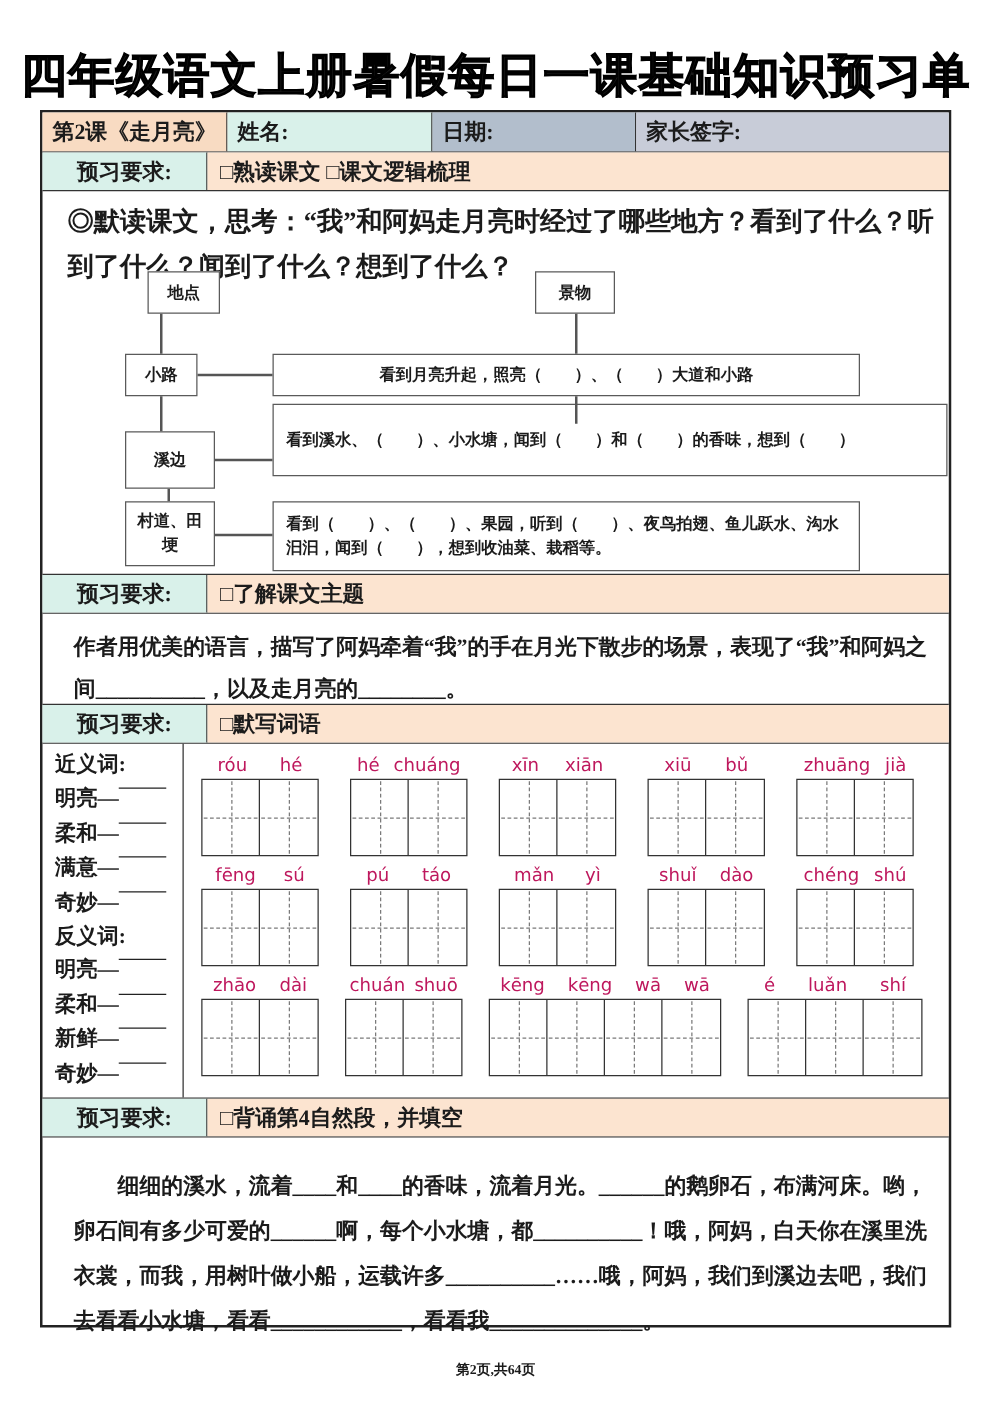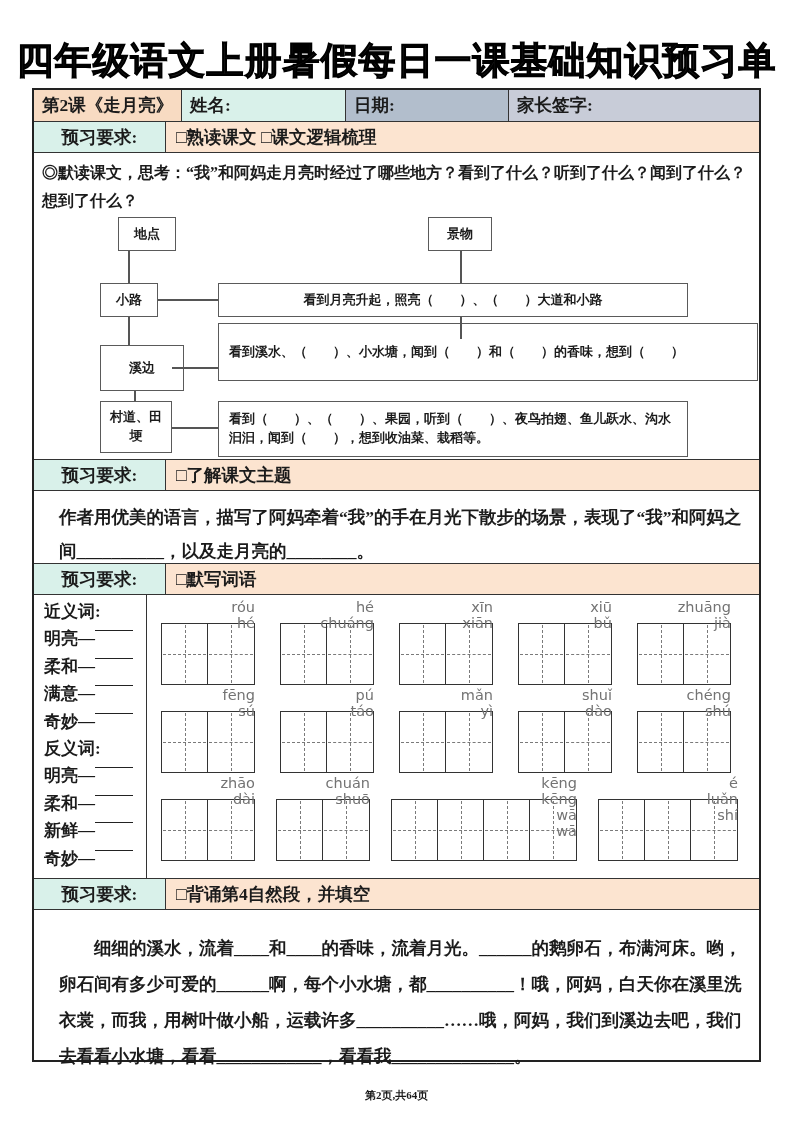--- a/index.html
+++ b/index.html
@@ -42,22 +42,22 @@
   .r-req { height: 31px; font-size: 17.5px; font-weight: 700; }
   .req-label {
     width: 132px; background: #d9f1ea;
     text-align: center; padding-top: 3px;
     border-right: 1.5px solid #333;
   }
   .req-tasks { flex: 1; background: #fce4d0; padding: 3px 0 0 10px; }
   
   .r-c1 { height: 307px; position: relative; display: block; }
   .prompt {
-    padding: 6px 10px 0 8px;
-    font-size: 16px; font-weight: 600;
+    padding: 6px 10px 0 20px;
+    font-size: 21px; font-weight: 600;
     line-height: 1.72;
   }
   .dg-box {
     position: absolute;
     border: 1.3px solid #5a5a5a;
     background: #fff;
     display: flex; align-items: center; justify-content: center;
     font-size: 13px; font-weight: 700;
     text-align: center; line-height: 1.45;
   }
@@ -76,22 +76,22 @@
   }
   .wl-line { height: 27.4px; display: flex; }
   .wl-blank { display: inline-block; width: 38px; height: 4px; border-bottom: 1.6px solid #222; margin-bottom: 3px; }
   .pinyin-area { flex: 1; padding: 4px 0 0 14px; }
   .py-row { display: flex; margin-bottom: 2px; }
   .py-group { margin-right: 25px; }
   .py-row:last-child .py-group { margin-right: 21px; }
   .py-label {
     display: flex; justify-content: space-around;
     font-family: "DejaVu Sans", sans-serif;
-    font-size: 14.5px; color: #737373;
-    height: 24px; align-items: flex-end; padding-bottom: 2px; flex-direction: column;
+    font-size: 14.5px; color: #be185d;
+    height: 24px; align-items: flex-end; padding-bottom: 2px;
   }
   .py-cells { display: flex; border: 1.5px solid #333; }
   .py-cell {
     position: relative; width: 46px; height: 60px;
     border-right: 1.5px solid #333;
   }
   .py-cell:last-child { border-right: none; }
   .py-cell::before {
     content: ""; position: absolute; left: 50%; top: 1px; bottom: 1px;
     border-left: 1px dashed #7a7a7a;
@@ -133,21 +133,21 @@
       <div class="prompt">◎默读课文，思考：“我”和阿妈走月亮时经过了哪些地方？看到了什么？听到了什么？闻到了什么？想到了什么？</div>
 
       <div>
 
         <div class="dg-box" style="left:84px; top:64px; width:58px; height:34px;">地点</div>
         <div class="dg-box" style="left:394px; top:64px; width:64px; height:34px;">景物</div>
 
         <div class="dg-box" style="left:66px; top:130px; width:58px; height:34px;">小路</div>
         <div class="dg-box dg-scene" style="left:184px; top:130px; width:470px; height:34px;">看到月亮升起，照亮（　　）、（　　）大道和小路</div>
 
-        <div class="dg-box" style="left:66px; top:192px; width:84px; height:46px;">溪边</div>
+        <div class="dg-box" style="left:66px; top:192px; width:72px; height:46px;">溪边</div>
         <div class="dg-box dg-scene left" style="left:184px; top:170px; width:540px; height:58px;">看到溪水、（　　）、小水塘，闻到（　　）和（　　）的香味，想到（　　）</div>
 
         <div class="dg-box" style="left:66px; top:248px; width:72px; height:52px; padding:2px 8px; white-space:normal;">村道、田埂</div>
         <div class="dg-box dg-scene left" style="left:184px; top:248px; width:470px; height:56px; text-align:left; white-space:normal;">看到（　　）、（　　）、果园，听到（　　）、夜鸟拍翅、鱼儿跃水、沟水汩汩，闻到（　　），想到收油菜、栽稻等。</div>
 
         <div class="dg-line" style="left:94px; top:98px; width:1.5px; height:32px;"></div>
         <div class="dg-line" style="left:94px; top:164px; width:1.5px; height:28px;"></div>
         <div class="dg-line" style="left:100px; top:238px; width:1.5px; height:10px;"></div>
         <div class="dg-line" style="left:124px; top:146px; width:60px; height:1.5px;"></div>
         <div class="dg-line" style="left:138px; top:214px; width:46px; height:1.5px;"></div>

